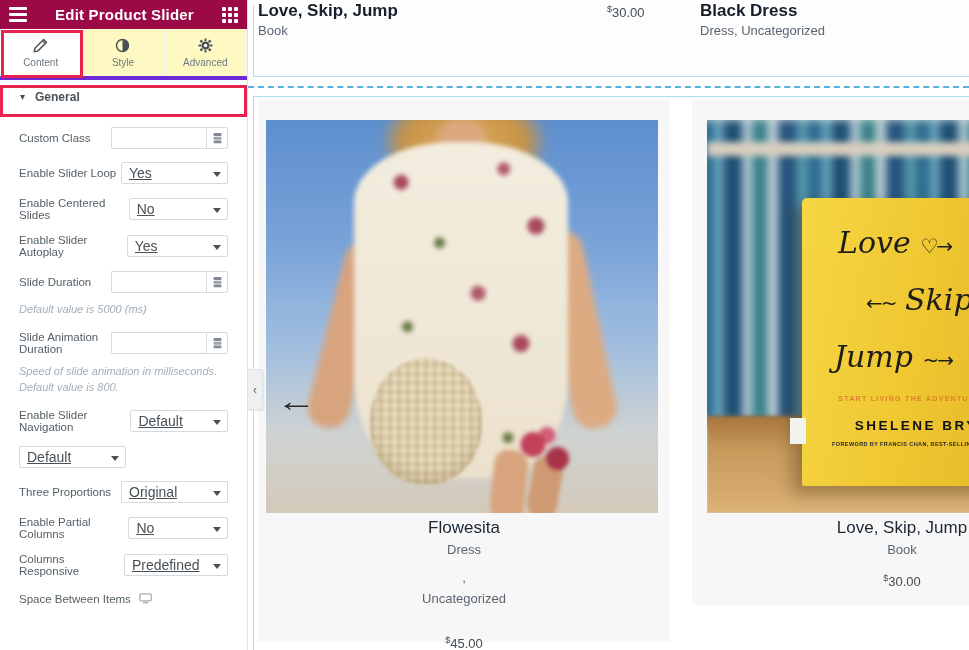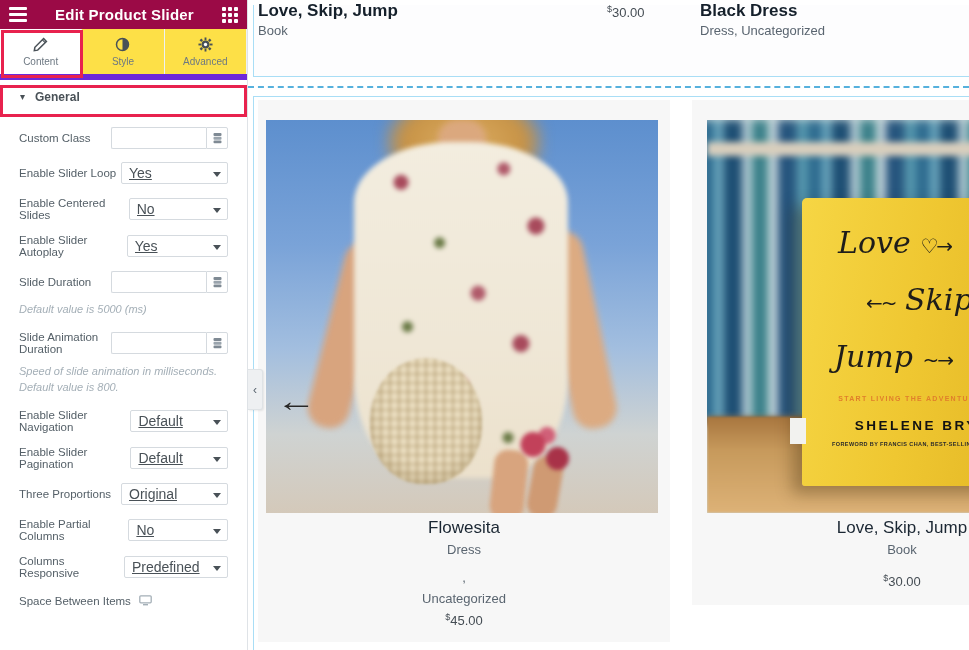--- a/index.html
+++ b/index.html
@@ -9,21 +9,21 @@
 
   
   .panel { position:absolute; left:0; top:0; width:248px; height:650px; background:#fff; border-right:1px solid #dfe3e7; z-index:4; }
   .panel-header { height:29px; background:#9b0a46; display:flex; align-items:center; justify-content:space-between; padding:0 9px; }
   .hamburger { display:flex; flex-direction:column; gap:3px; width:18px; cursor:pointer; }
   .hamburger span { display:block; height:3px; background:#fff; border-radius:1px; }
   .panel-title { color:#fff; font-size:15px; font-weight:bold; letter-spacing:.2px; }
   .apps-grid { display:grid; grid-template-columns:repeat(3,4px); grid-template-rows:repeat(3,4px); gap:2px; }
   .apps-grid i { background:#fff; border-radius:1px; }
 
-  .tabs { position:relative; display:flex; height:51px; background:#fde047; border-bottom:6px solid #6d28d9; }
+  .tabs { position:relative; display:flex; height:51px; background:#fef9c3; border-bottom:4px solid #6d28d9; }
   .tab { flex:1; display:flex; flex-direction:column; align-items:center; justify-content:center; gap:4px; font-size:10px; color:#6d7882; border-right:1px solid #eef1f3; cursor:pointer; }
   .tab:last-child { border-right:none; }
   .tab.active { background:#fff; }
   .tab svg { display:block; }
   .anno { position:absolute; border:3px solid #e8224e; pointer-events:none; z-index:6; }
   .anno-tab { left:1px; top:1px; width:82px; height:48px; }
   .anno-general { left:0px; top:85px; width:247px; height:32px; }
 
   .accordion { height:33px; display:flex; align-items:center; gap:10px; padding:0 20px; cursor:pointer; }
   .acc-caret { font-size:10px; color:#495157; }
@@ -59,21 +59,21 @@
   .card { position:absolute; background:#f7f7f7; cursor:pointer; }
   .card1 { left:4px; top:3px; width:412px; height:542px; }
   .card2 { left:438px; top:3px; width:420px; height:505px; }
   .photo { position:absolute; overflow:hidden; }
   .photo1 { left:8px; top:20px; width:392px; height:393px; background:linear-gradient(180deg,#5d8fce 0%,#7aa3d8 32%,#a2bedf 58%,#cfd3d2 80%,#d4c9ba 100%); }
   .photo2 { left:15px; top:20px; width:392px; height:393px; background:#c9d6d8; }
   .info { position:absolute; left:0; top:416px; width:100%; text-align:center; }
   .card-title { font-size:17px; color:#1b2733; line-height:24px; }
   .card-cat { font-size:13px; color:#5a6570; line-height:19px; }
   .card-sep { font-size:13px; color:#5a6570; line-height:22px; margin-top:8px; }
-  .card-price { font-size:13px; color:#454d54; margin-top:4px; }
+  .card-price { font-size:13px; color:#454d54; margin-top:27px; }
   .nav-prev { position:absolute; left:18px; top:284px; font-size:30px; color:#272727; transform:scaleX(1.35); transform-origin:left center; cursor:pointer; z-index:3; text-shadow:0 0 1px rgba(255,255,255,.4); }
 
   
   .p1 { position:absolute; }
   .p1-hair { left:118px; top:-28px; width:160px; height:100px; background:radial-gradient(ellipse at center,#dcae63 0%,#c79245 55%,transparent 75%); filter:blur(6px); }
   .p1-dress { left:88px; top:22px; width:214px; height:336px; border-radius:46% 46% 34% 34%/18% 18% 30% 30%; background:
       radial-gradient(circle at 22% 12%, #a84a5c 0 7px, transparent 8px),
       radial-gradient(circle at 70% 8%, #b05a6a 0 6px, transparent 7px),
       radial-gradient(circle at 85% 25%, #a84a5c 0 8px, transparent 9px),
       radial-gradient(circle at 40% 30%, #6a7a46 0 5px, transparent 6px),
@@ -271,21 +271,20 @@
           <div class="control-row">
             <span class="control-label">Enable Slider Navigation</span>
             <div class="ctl-select">
               <span class="val">Default</span>
               <span class="ctl-caret"></span>
             </div>
           </div>
         </div>
         <div class="control">
           <div class="control-row">
-            <span class="control-label">Enable Slider Pagination</span>
             <div class="ctl-select">
               <span class="val">Default</span>
               <span class="ctl-caret"></span>
             </div>
           </div>
         </div>
         <div class="control">
           <div class="control-row">
             <span class="control-label">Three Proportions</span>
             <div class="ctl-select">

